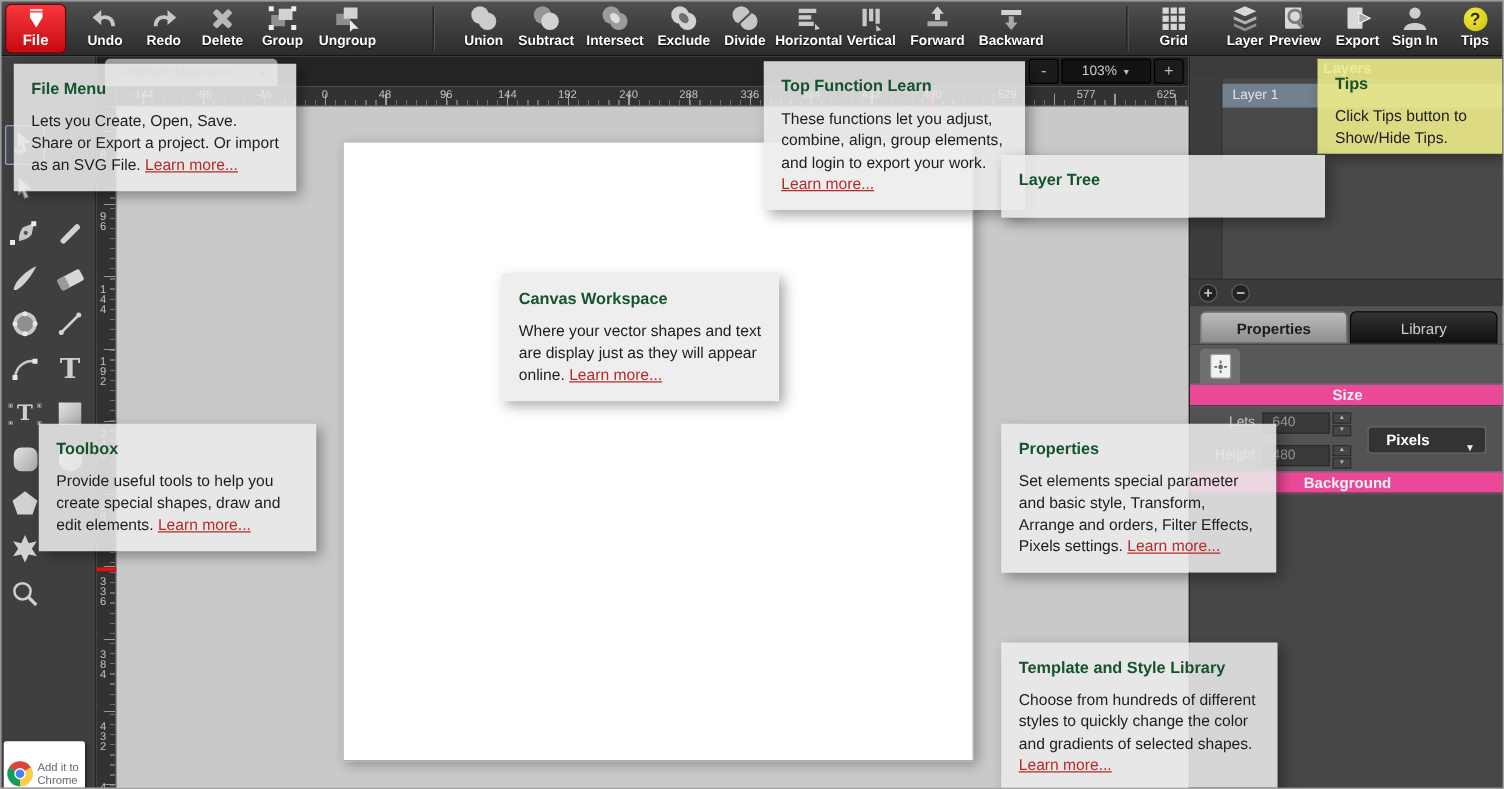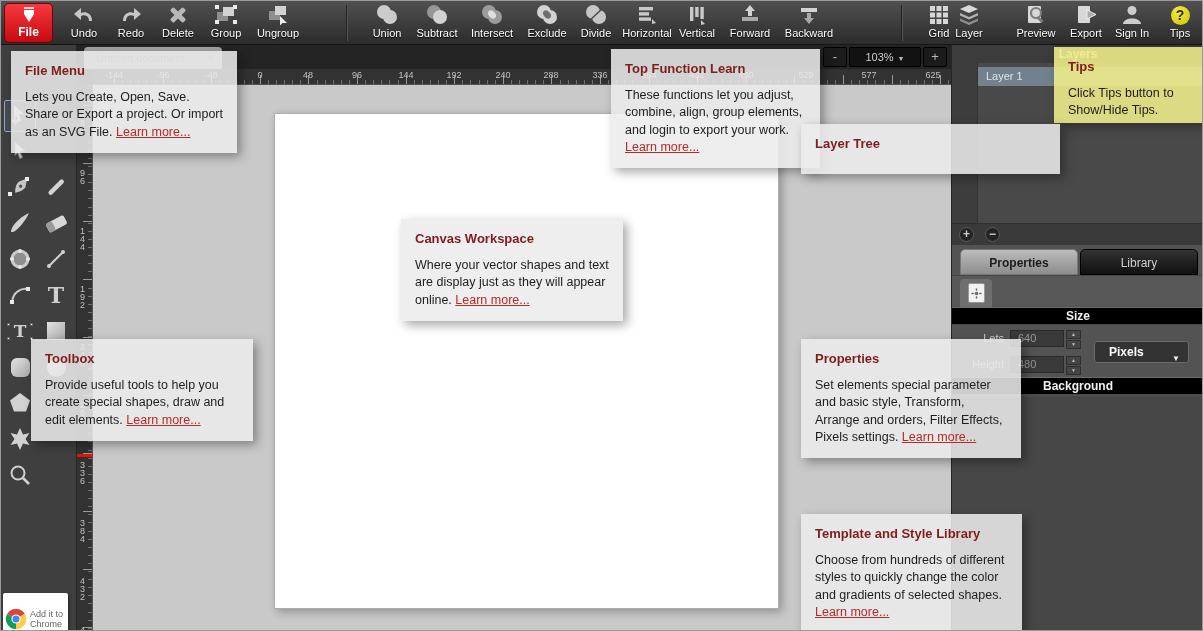--- a/index.html
+++ b/index.html
@@ -8,21 +8,21 @@
     position:relative; width:1203px; height:631px; overflow:hidden;
     background:#c9c9c9; font-family:"Liberation Sans",sans-serif;
     border:1px solid #9a9a9a;
   }
   
   .toolbar { position:absolute; left:0; top:0; width:1203px; height:44px;
     background:linear-gradient(#505050,#2c2c2c); border-bottom:1px solid #161616; z-index:3; }
   .tb-sep { position:absolute; top:4px; width:1px; height:36px; background:#222; box-shadow:1px 0 0 #555; }
   .tb-item { position:absolute; top:2px; width:58px; height:40px; text-align:center; cursor:default; }
   .tb-item .ic { height:24px; display:flex; align-items:center; justify-content:center; }
-  .tb-item .lbl { display:block; font-size:11px; color:#fff; text-shadow:0 1px 1px #000; }
+  .tb-item .lbl { display:block; font-size:11px; color:#fff; text-shadow:0 1px 1px #000;font-weight:bold; }
   .file-btn { position:absolute; left:3px; top:2px; width:49px; height:40px;
     background:linear-gradient(#f8393f,#c40a10); border:1px solid #6d0406; border-radius:5px;
     color:#fff; font-size:12px; font-weight:bold; text-align:center; }
   .file-btn .ic { height:21px; display:flex; align-items:flex-end; justify-content:center; }
   .tips-circle { width:19px; height:19px; border-radius:50%; background:radial-gradient(circle at 35% 30%,#f4ea3c,#cdc20a);
     color:#2a2a2a; font-weight:bold; font-size:14px; line-height:19px; text-align:center; }
   
   .tabstrip { position:absolute; left:76px; top:44px; width:874px; height:24px; background:#242424; z-index:1; }
   .doc-tab { position:absolute; left:7px; top:2px; width:138px; height:22px; background:#a2a2a2;
     border-radius:4px 4px 0 0; color:#6e6e6e; font-size:11px; line-height:22px; padding-left:12px; }
@@ -82,41 +82,41 @@
   .ptab { position:absolute; top:204px; height:26px; border-radius:5px 5px 0 0; font-size:12px;
     text-align:center; line-height:26px; }
   .ptab.active { background:linear-gradient(#bcbcbc,#8d8d8d); color:#1c1c1c; font-weight:bold; border:1px solid #777; }
   .ptab.inactive { background:linear-gradient(#333,#101010); color:#cfcfcf; border:1px solid #000; }
   .subtabs { position:absolute; left:0; top:230px; width:100%; height:31px; background:#585858;
     border-top:1px solid #444; }
   .subtab { position:absolute; left:8px; top:3px; width:32px; height:28px; background:#6f6f6f;
     border-radius:4px 4px 0 0; display:flex; align-items:center; justify-content:center; }
   .subtab .doc { width:17px; height:20px; background:#f2f2f2; border:1px solid #999; border-radius:2px;
     display:flex; align-items:center; justify-content:center; }
-  .secbar { position:absolute; left:0; width:100%; height:18px; background:#000000;
+  .secbar { position:absolute; left:0; width:100%; height:18px; background:#ec4899;
     border-top:1px solid #6c6c6c; border-bottom:1px solid #474747;
     color:#f0f0f0; font-size:12px; font-weight:bold; text-align:center; line-height:17px; }
   .fldlab { position:absolute; width:40px; font-size:11px; color:#cccccc; text-align:right; }
   .fldbox { position:absolute; width:54px; height:17px; background:#3a3a3a; border:1px solid #2a2a2a;
     color:#9a9a9a; font-size:11px; line-height:15px; padding-left:7px; }
   .stepper { position:absolute; width:15px; height:17px; display:flex; flex-direction:column; gap:1px; }
   .stepbtn { flex:1; background:#454545; border:1px solid #2e2e2e; color:#bbb; font-size:5px;
     line-height:7px; text-align:center; }
   .unitdd { position:absolute; width:95px; height:22px; background:#333; border:1px solid #6a6a6a;
     border-radius:3px; color:#fff; font-size:12px; font-weight:bold; line-height:20px; padding-left:14px; }
   .unitdd .dd { position:absolute; right:8px; top:7px; font-size:8px; color:#eee; }
   
   .badge { position:absolute; left:2px; top:592px; width:65px; height:52px; background:#fff;
     border-radius:2px; box-shadow:1px 1px 3px rgba(0,0,0,0.4); display:flex; align-items:center;
     padding:2px; gap:3px; z-index:4; }
   .badge .txt { font-size:9px; color:#666; line-height:10px; }
   
   .tip { position:absolute; background:rgba(236,236,236,0.87); box-shadow:4px 4px 10px rgba(0,0,0,0.35);
     padding:12px 14px; z-index:10; color:#1d1d1d; }
-  .tip h4 { font-size:13px; font-weight:bold; margin-bottom:11px; color:#7f1d1d; }
+  .tip h4 { font-size:13px; font-weight:bold; margin-bottom:11px; color:#14532d; }
   .tip p { font-size:12.5px; line-height:1.38; }
   .tip a { color:#b52b27; text-decoration:underline; cursor:pointer; }
   .tip.yellow { background:rgba(241,238,140,0.88); }
   svg { display:block; }
 </style>
 </head>
 <body>
 
 <div id="root">
 
@@ -301,21 +301,21 @@
               <rect x="15" y="8.5" width="5" height="5"></rect>
               <rect x="2" y="15" width="5" height="5"></rect>
               <rect x="8.5" y="15" width="5" height="5"></rect>
               <rect x="15" y="15" width="5" height="5"></rect>
             </g>
           </svg>
       </span>
       <span class="lbl">Grid</span>
     </div>
 
-    <div class="tb-item" style="left:939px">
+    <div class="tb-item" style="left:966px">
       <span class="ic">
         <svg width="24" height="22" viewBox="0 0 24 22">
             <path d="M12 1 L21 5 L12 9 L3 5 Z" fill="#d8d8d8"></path>
             <path d="M3 9 L12 13 L21 9 L21 11.5 L12 15.5 L3 11.5 Z" fill="#b2b2b2"></path>
             <path d="M3 14.5 L12 18.5 L21 14.5 L21 17 L12 21 L3 17 Z" fill="#8e8e8e"></path>
           </svg>
       </span>
       <span class="lbl">Layer</span>
     </div>
 

